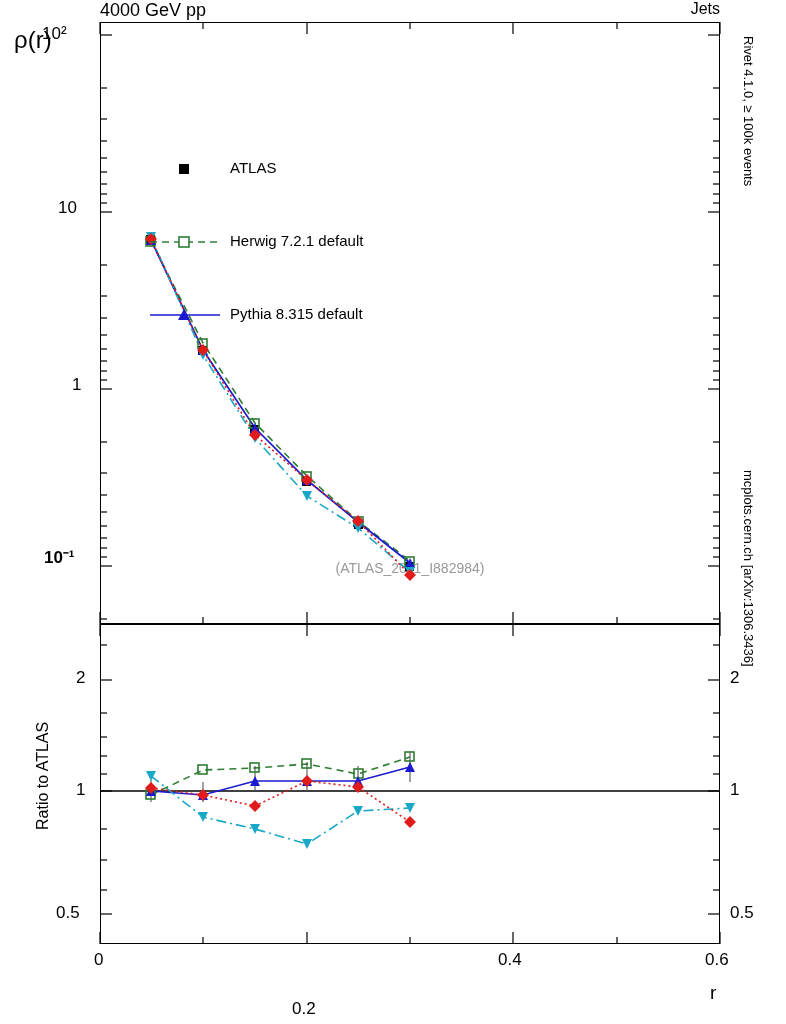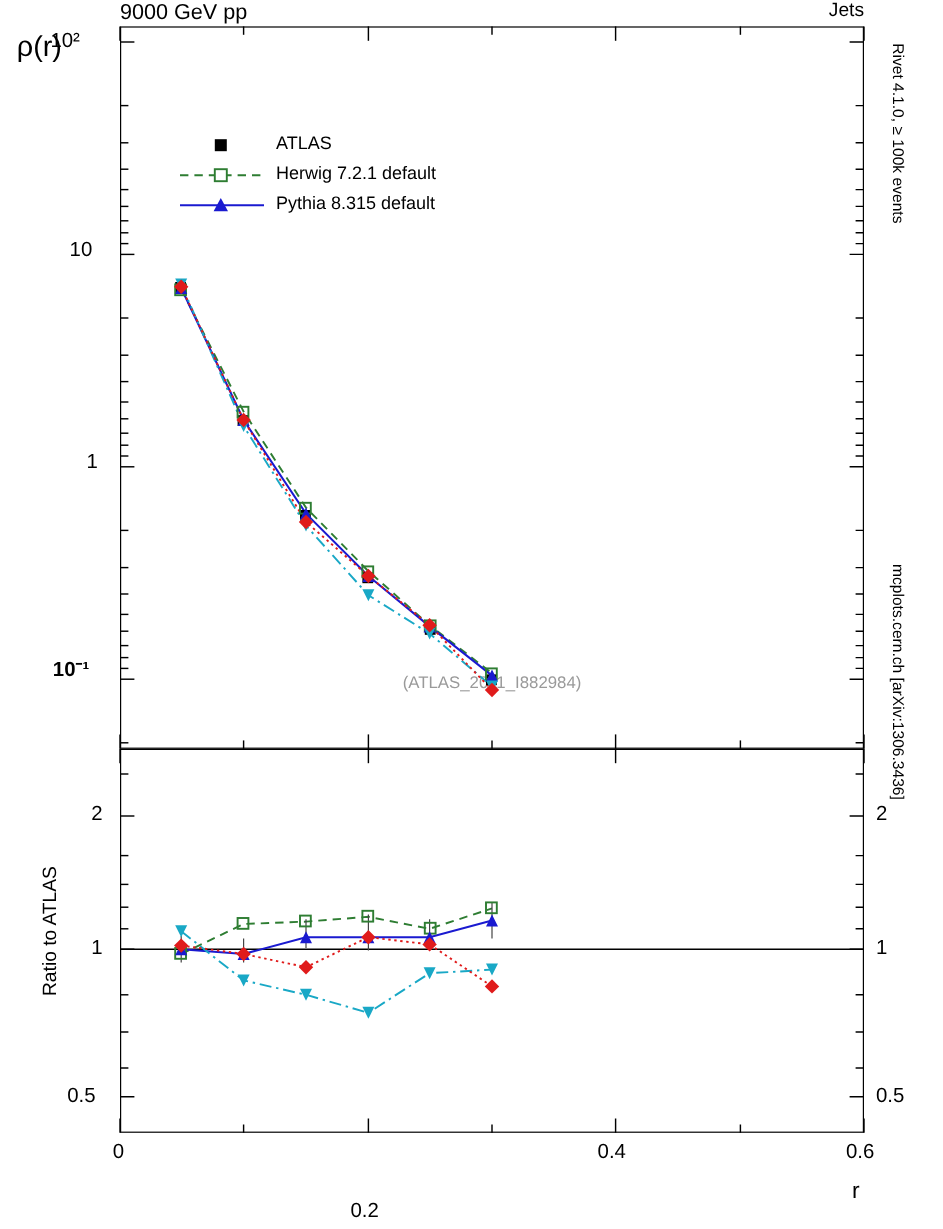--- a/index.html
+++ b/index.html
@@ -29,32 +29,32 @@
   
   #ylab-main{left:14px;top:26px;font-size:24px;}
   #ylab-ratio{left:34px;top:830px;font-size:16px;transform:rotate(-90deg);}
 
   
   #plot-title{left:410px;top:58px;font-size:18px;transform:translateX(-50%);}
   #watermark{left:410px;top:560px;font-size:14px;color:#9a9a9a;transform:translateX(-50%);}
 
   
   #legend{position:absolute;left:148px;top:108px;width:300px;}
-  .leg-row{position:relative;height:25px;}
+  .leg-row{position:relative;height:25px;margin-top:48px;}
   .leg-sym{position:absolute;left:0;top:0;width:74px;height:25px;}
   .leg-txt{position:absolute;left:82px;top:3px;font-size:15px;white-space:nowrap;}
 
   svg{position:absolute;left:0;top:0;overflow:visible;}
 </style>
 </head>
 <body>
 
 <div id="root">
 
-  <div class="txt" id="hdr-left">9000 GeV pp</div>
+  <div class="txt" id="hdr-left">4000 GeV pp</div>
   <div class="txt" id="hdr-right">Jets</div>
 
   <div class="vtxt" id="rs1">Rivet 4.1.0, ≥ 100k events</div>
   <div class="vtxt" id="rs3">mcplots.cern.ch [arXiv:1306.3436]</div>
 
   <div class="frame" id="main-frame"></div>
 
   <div class="txt" id="ylab-main">ρ(r)</div>
   <div class="txt" id="watermark">(ATLAS_2011_I882984)</div>
 

